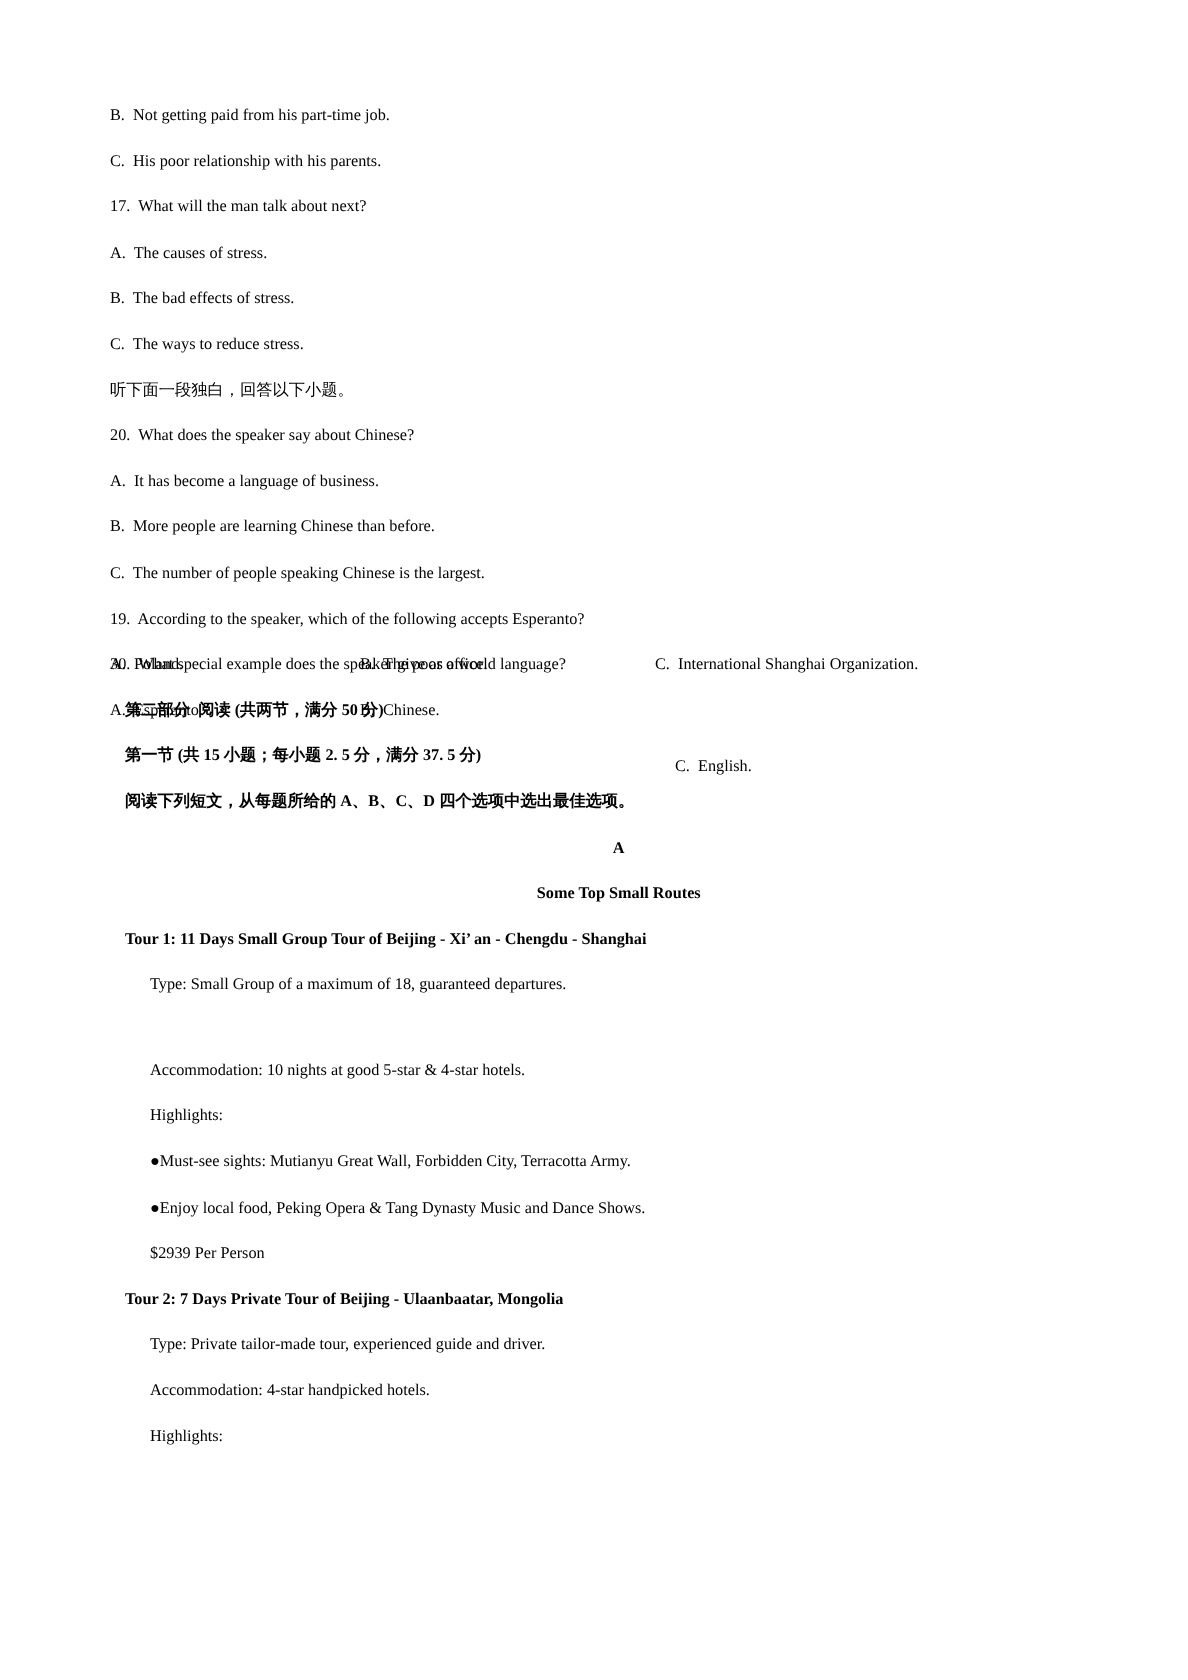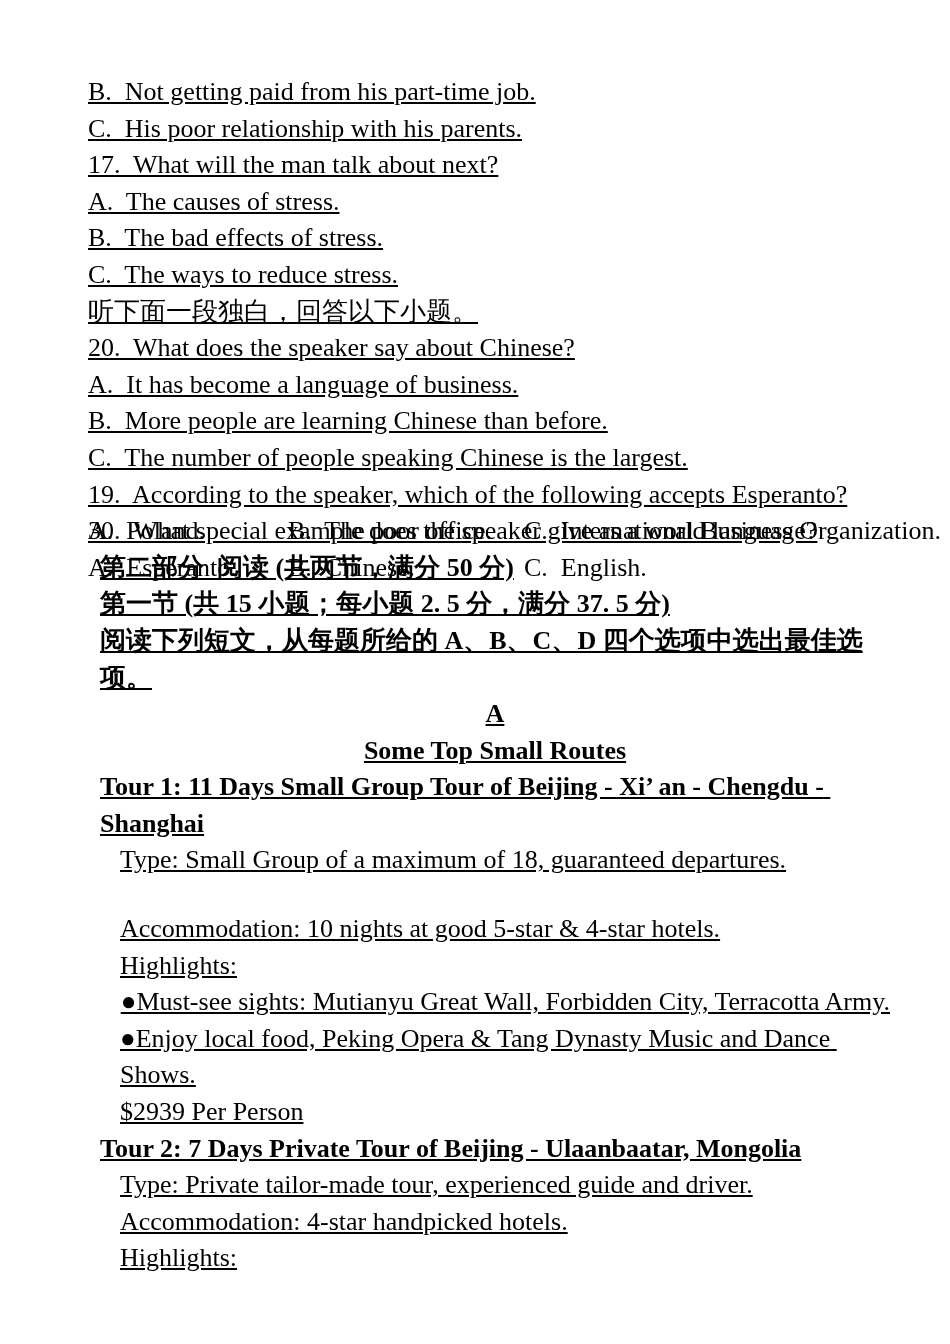--- a/index.html
+++ b/index.html
@@ -18,23 +18,22 @@
   }
   .doc-body {
     position: absolute;
     top: 74px;
     left: 88px;
     right: 60px;
   }
   .line {
     position: relative;
     line-height: 36.6px;
-    font-size: 26px;
+    font-size: 13px;
     white-space: pre-wrap;
-    text-decoration: underline;
   }
   .line.bold {
     font-weight: bold;
     margin-left: 12px;
   }
   .line.center {
     text-align: center;
   }
   .opt-cell {
     position: absolute;
@@ -52,33 +51,33 @@
       <div class="line">17.  What will the man talk about next?</div>
       <div class="line">A.  The causes of stress.</div>
       <div class="line">B.  The bad effects of stress.</div>
       <div class="line">C.  The ways to reduce stress.</div>
       <div class="line">听下面一段独白，回答以下小题。</div>
       <div class="line">20.  What does the speaker say about Chinese?</div>
       <div class="line">A.  It has become a language of business.</div>
       <div class="line">B.  More people are learning Chinese than before.</div>
       <div class="line">C.  The number of people speaking Chinese is the largest.</div>
       <div class="line">19.  According to the speaker, which of the following accepts Esperanto?</div>
-      <div class="line"><span class="opt-cell" style="left: 0px;">A.  Poland.</span><span class="opt-cell" style="left: 200px;">B.  The poor office.</span><span class="opt-cell" style="left: 436px;">C.  International Business Organization.</span></div>
+      <div class="line"><span class="opt-cell" style="left: 0px;">A.  Poland.</span><span class="opt-cell" style="left: 200px;">B.  The poor office.</span><span class="opt-cell" style="left: 436px;">C.  International Shanghai Organization.</span></div>
       <div class="line">30.  What special example does the speaker give as a world language?</div>
-      <div class="line"><span class="opt-cell" style="left: 0px;">A.  Esperanto.</span><span class="opt-cell" style="left: 200px;">B.  Chinese.</span><span class="opt-cell" style="left: 436px;">C.  English.</span></div>
+      <div class="line"><span class="opt-cell" style="left: 0px;">A.  Esperanto.</span><span class="opt-cell" style="left: 200px;">B.  Chinese.</span><span class="opt-cell" style="left: 452px; margin-top: 45px;">C.  English.</span></div>
       <div class="line bold">第二部分  阅读 (共两节，满分 50 分)</div>
       <div class="line bold">第一节 (共 15 小题；每小题 2. 5 分，满分 37. 5 分)</div>
       <div class="line bold">阅读下列短文，从每题所给的 A、B、C、D 四个选项中选出最佳选项。</div>
       <div class="line bold center">A</div>
       <div class="line bold center">Some Top Small Routes</div>
       <div class="line bold">Tour 1: 11 Days Small Group Tour of Beijing - Xi’ an - Chengdu - Shanghai</div>
       <div class="line" style="padding-left: 32px;">Type: Small Group of a maximum of 18, guaranteed departures.</div>
       <div class="line" style="padding-left: 32px; margin-top: 32px;">Accommodation: 10 nights at good 5-star &amp; 4-star hotels.</div>
       <div class="line" style="padding-left: 32px;">Highlights:</div>
-      <div class="line" style="padding-left: 32px; text-align: right;">●Must-see sights: Mutianyu Great Wall, Forbidden City, Terracotta Army.</div>
+      <div class="line" style="padding-left: 32px;">●Must-see sights: Mutianyu Great Wall, Forbidden City, Terracotta Army.</div>
       <div class="line" style="padding-left: 32px;">●Enjoy local food, Peking Opera &amp; Tang Dynasty Music and Dance Shows.</div>
       <div class="line" style="padding-left: 32px;">$2939 Per Person</div>
       <div class="line bold">Tour 2: 7 Days Private Tour of Beijing - Ulaanbaatar, Mongolia</div>
       <div class="line" style="padding-left: 32px;">Type: Private tailor-made tour, experienced guide and driver.</div>
       <div class="line" style="padding-left: 32px;">Accommodation: 4-star handpicked hotels.</div>
       <div class="line" style="padding-left: 32px;">Highlights:</div>
     </div>
 </div>
 
 </body></html>

